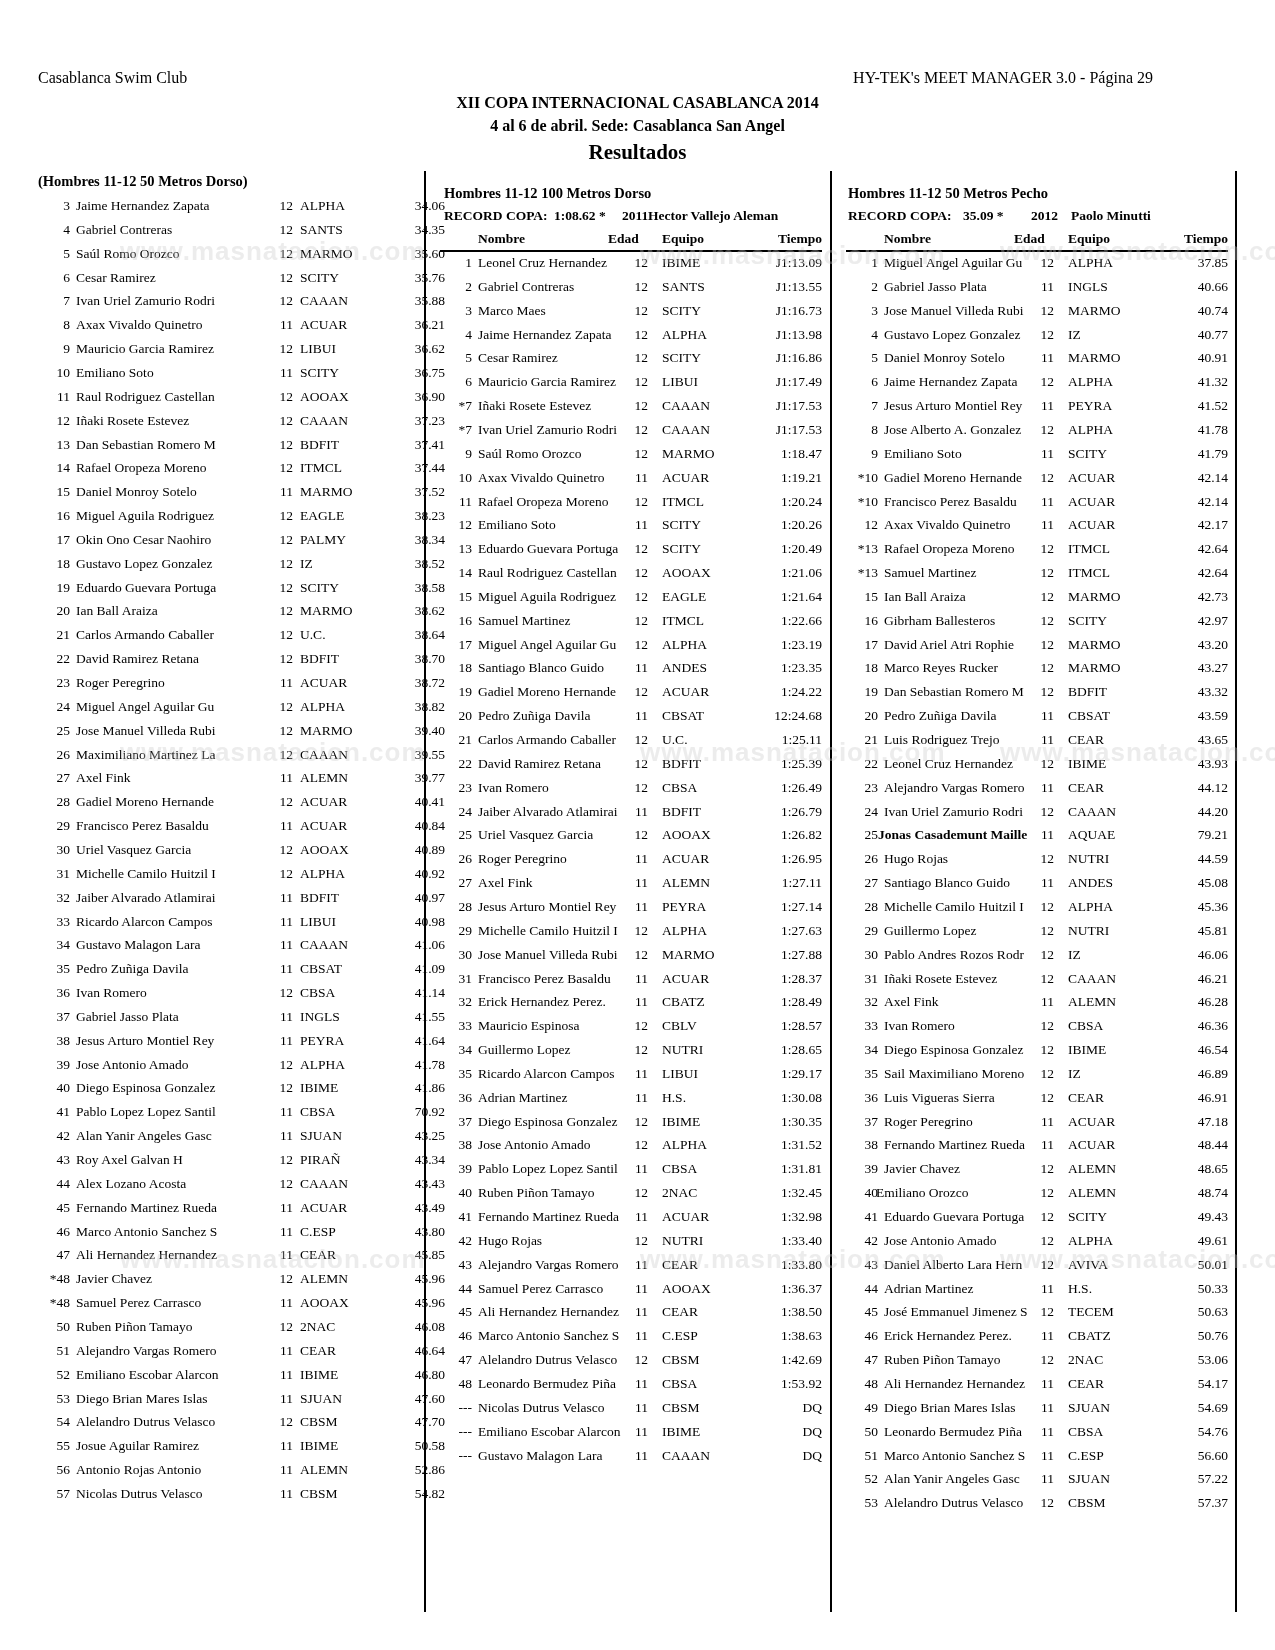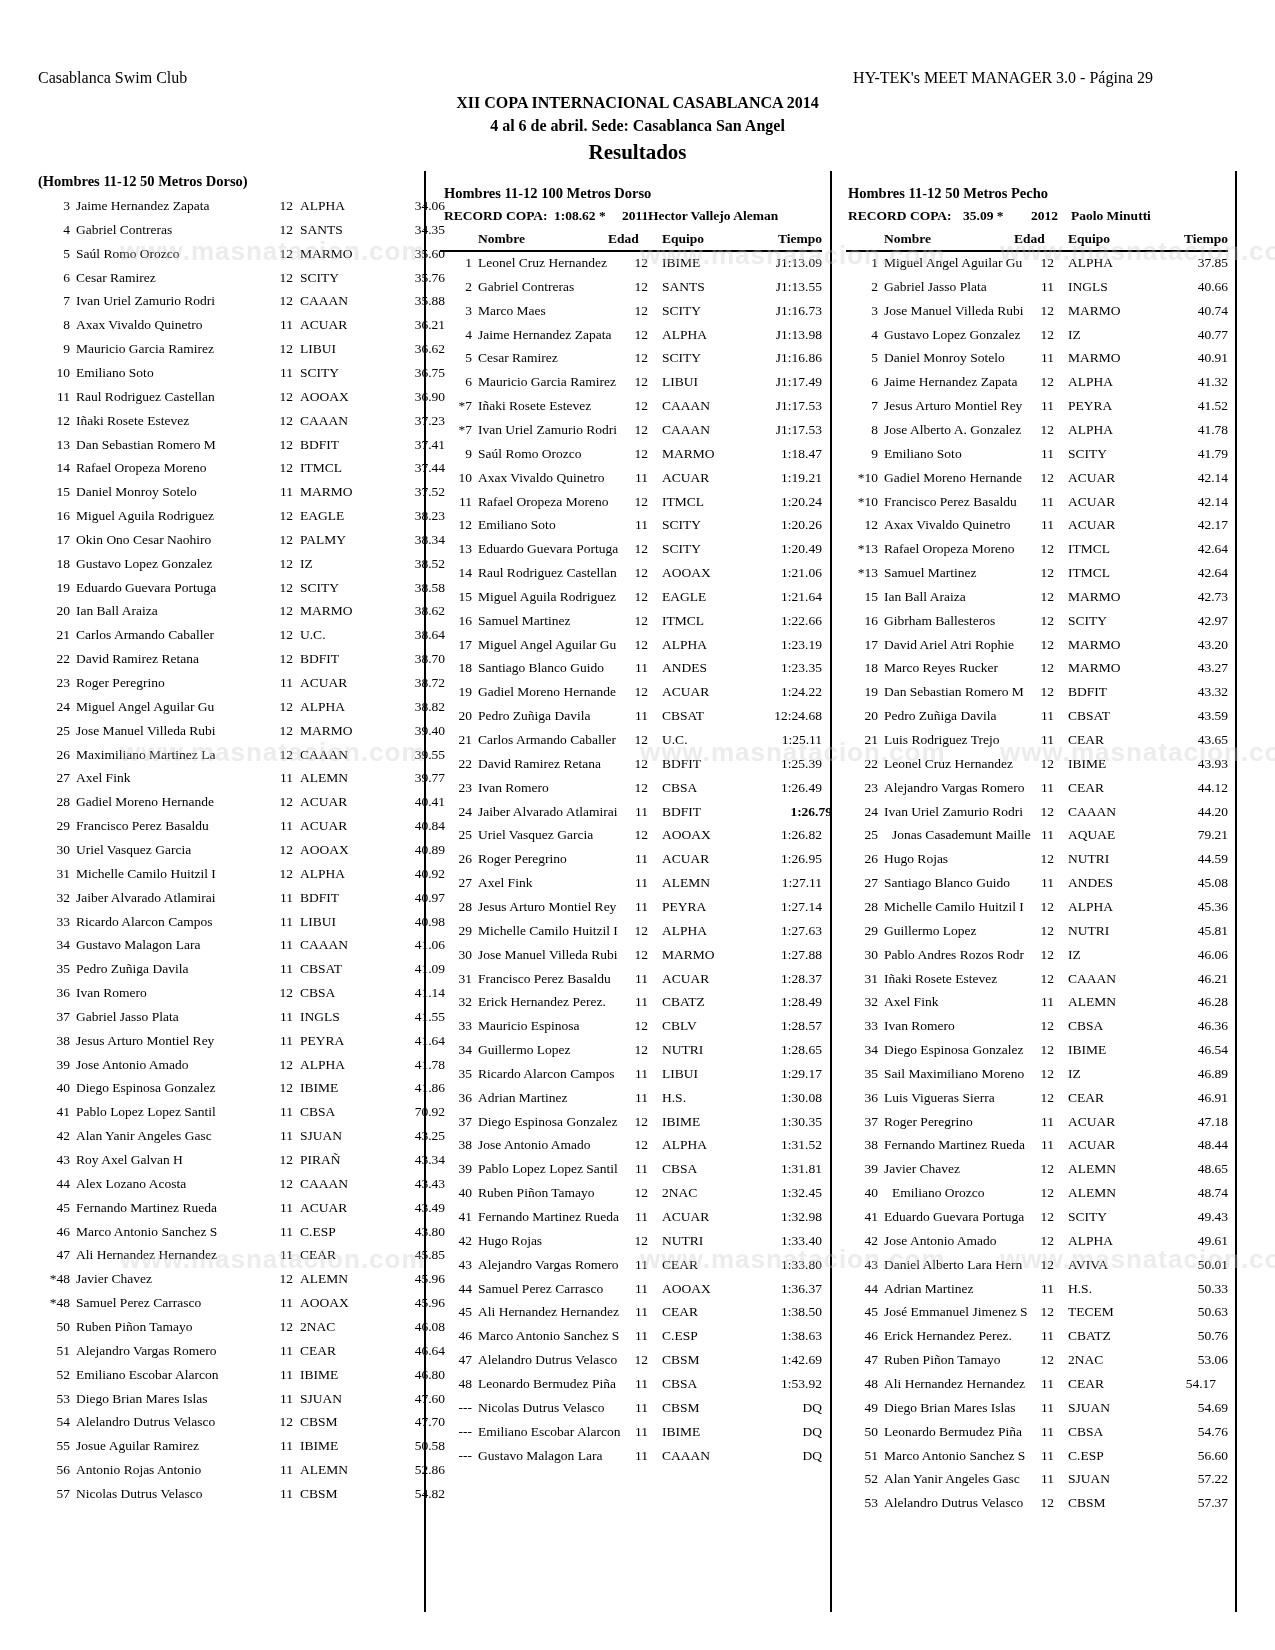--- a/index.html
+++ b/index.html
@@ -601,21 +601,21 @@
         <span class="name" style="left: 38px; width: 170px;">Ivan Romero</span>
         <span class="c-age" style="left: 180px; width: 28px;">12</span>
         <span style="left: 222px; width: 80px;">CBSA</span>
         <span class="c-time" style="left: 290px; width: 92px;">1:26.49</span>
       </div>
       <div class="row" style="left: 440px; top: 803.55px; width: 382px;">
         <span class="c-place" style="left: 0px; width: 32px;">24</span>
         <span class="name" style="left: 38px; width: 170px;">Jaiber Alvarado Atlamirai</span>
         <span class="c-age" style="left: 180px; width: 28px;">11</span>
         <span style="left: 222px; width: 80px;">BDFIT</span>
-        <span class="c-time" style="left: 300px; width: 92px; font-weight: bold;">1:26.79</span>
+        <span class="c-time" style="left: 290px; width: 92px;">1:26.79</span>
       </div>
       <div class="row" style="left: 440px; top: 827.4px; width: 382px;">
         <span class="c-place" style="left: 0px; width: 32px;">25</span>
         <span class="name" style="left: 38px; width: 170px;">Uriel Vasquez Garcia</span>
         <span class="c-age" style="left: 180px; width: 28px;">12</span>
         <span style="left: 222px; width: 80px;">AOOAX</span>
         <span class="c-time" style="left: 290px; width: 92px;">1:26.82</span>
       </div>
       <div class="row" style="left: 440px; top: 851.25px; width: 382px;">
         <span class="c-place" style="left: 0px; width: 32px;">26</span>
@@ -976,21 +976,21 @@
       </div>
       <div class="row" style="left: 846px; top: 803.55px; width: 382px;">
         <span class="c-place" style="left: 0px; width: 32px;">24</span>
         <span class="name" style="left: 38px; width: 166px;">Ivan Uriel Zamurio Rodri</span>
         <span class="c-age" style="left: 180px; width: 28px;">12</span>
         <span style="left: 222px; width: 80px;">CAAAN</span>
         <span class="c-time" style="left: 300px; width: 82px;">44.20</span>
       </div>
       <div class="row" style="left: 846px; top: 827.4px; width: 382px;">
         <span class="c-place" style="left: 0px; width: 32px;">25</span>
-        <span class="name" style="left: 46px; width: 166px;">Jonas Casademunt Maille</span>
+        <span class="name" style="left: 32px; width: 166px; font-weight: bold;">Jonas Casademunt Maille</span>
         <span class="c-age" style="left: 180px; width: 28px;">11</span>
         <span style="left: 222px; width: 80px;">AQUAE</span>
         <span class="c-time" style="left: 300px; width: 82px;">79.21</span>
       </div>
       <div class="row" style="left: 846px; top: 851.25px; width: 382px;">
         <span class="c-place" style="left: 0px; width: 32px;">26</span>
         <span class="name" style="left: 38px; width: 166px;">Hugo Rojas</span>
         <span class="c-age" style="left: 180px; width: 28px;">12</span>
         <span style="left: 222px; width: 80px;">NUTRI</span>
         <span class="c-time" style="left: 300px; width: 82px;">44.59</span>
@@ -1081,21 +1081,21 @@
       </div>
       <div class="row" style="left: 846px; top: 1161.3px; width: 382px;">
         <span class="c-place" style="left: 0px; width: 32px;">39</span>
         <span class="name" style="left: 38px; width: 166px;">Javier Chavez</span>
         <span class="c-age" style="left: 180px; width: 28px;">12</span>
         <span style="left: 222px; width: 80px;">ALEMN</span>
         <span class="c-time" style="left: 300px; width: 82px;">48.65</span>
       </div>
       <div class="row" style="left: 846px; top: 1185.15px; width: 382px;">
         <span class="c-place" style="left: 0px; width: 32px;">40</span>
-        <span class="name" style="left: 46px; width: 166px; font-family: Liberation Serif, serif;">Emiliano Orozco</span>
+        <span class="name" style="left: 30px; width: 166px; font-family: Liberation Serif, serif;">Emiliano Orozco</span>
         <span class="c-age" style="left: 180px; width: 28px;">12</span>
         <span style="left: 222px; width: 80px;">ALEMN</span>
         <span class="c-time" style="left: 300px; width: 82px;">48.74</span>
       </div>
       <div class="row" style="left: 846px; top: 1209px; width: 382px;">
         <span class="c-place" style="left: 0px; width: 32px;">41</span>
         <span class="name" style="left: 38px; width: 166px;">Eduardo Guevara Portuga</span>
         <span class="c-age" style="left: 180px; width: 28px;">12</span>
         <span style="left: 222px; width: 80px;">SCITY</span>
         <span class="c-time" style="left: 300px; width: 82px;">49.43</span>
@@ -1140,21 +1140,21 @@
         <span class="name" style="left: 38px; width: 166px;">Ruben Piñon Tamayo</span>
         <span class="c-age" style="left: 180px; width: 28px;">12</span>
         <span style="left: 222px; width: 80px;">2NAC</span>
         <span class="c-time" style="left: 300px; width: 82px;">53.06</span>
       </div>
       <div class="row" style="left: 846px; top: 1375.95px; width: 382px;">
         <span class="c-place" style="left: 0px; width: 32px;">48</span>
         <span class="name" style="left: 38px; width: 166px;">Ali Hernandez Hernandez</span>
         <span class="c-age" style="left: 180px; width: 28px;">11</span>
         <span style="left: 222px; width: 80px;">CEAR</span>
-        <span class="c-time" style="left: 288px; width: 82px;">54.17</span>
+        <span class="c-time" style="left: 300px; width: 82px;">54.17</span>
       </div>
       <div class="row" style="left: 846px; top: 1399.8px; width: 382px;">
         <span class="c-place" style="left: 0px; width: 32px;">49</span>
         <span class="name" style="left: 38px; width: 166px;">Diego Brian Mares Islas</span>
         <span class="c-age" style="left: 180px; width: 28px;">11</span>
         <span style="left: 222px; width: 80px;">SJUAN</span>
         <span class="c-time" style="left: 300px; width: 82px;">54.69</span>
       </div>
       <div class="row" style="left: 846px; top: 1423.65px; width: 382px;">
         <span class="c-place" style="left: 0px; width: 32px;">50</span>

